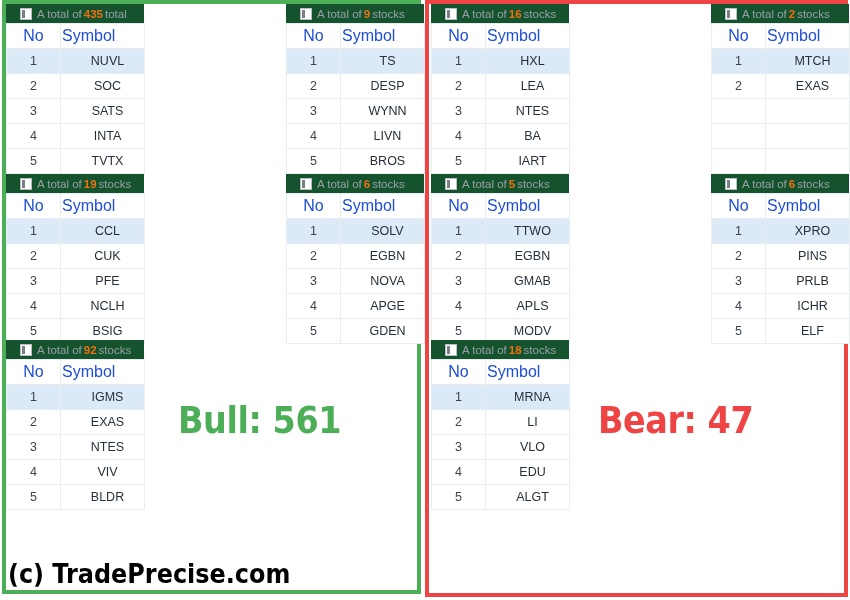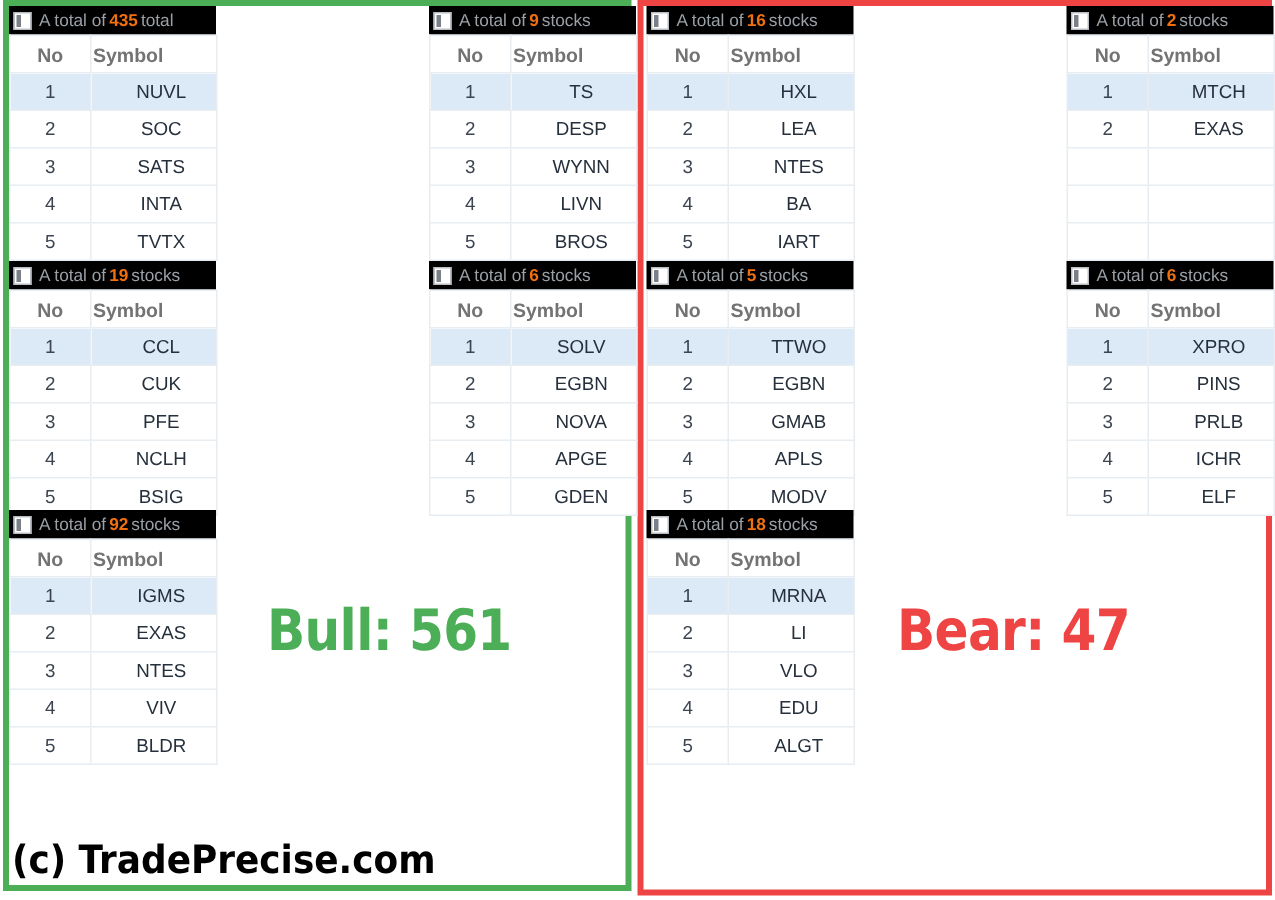--- a/index.html
+++ b/index.html
@@ -40,26 +40,26 @@
   
   .panel {
     position: absolute;
     width: 138px;
     background: #ffffff;
   }
   .panel-header {
     display: flex;
     align-items: center;
     height: 19px;
-    padding-left: 3px;
+    padding-left: 14px;
     font-size: 11.5px;
     color: #9aa0a6;
     white-space: nowrap;
     overflow: hidden;
-    background: #000000;
+    background: #14532d;
   }
   .panel-icon {
     width: 12px;
     height: 12px;
     box-sizing: border-box;
     border: 1px solid #b9bec4;
     background: #ffffff;
     margin-right: 5px;
     flex: 0 0 auto;
     position: relative;
@@ -102,23 +102,23 @@
   table.stock-table td:first-child {
     border-left: 1px solid #e8edf2;
   }
   table.stock-table thead th {
     border-top: 1px solid #e8edf2;
   }
   col.c-no { width: 54px; }
   col.c-sym { width: 84px; }
 
   table.stock-table thead th {
-    color: #737373;
-    font-weight: bold;
-    font-size: 13px;
+    color: #1d4ed8;
+    font-weight: normal;
+    font-size: 16px;
   }
   table.stock-table thead th.th-no { text-align: center; }
   table.stock-table thead th.th-sym { padding-left: 1px; }
 
   table.stock-table td.td-no {
     text-align: center;
     color: #3c4450;
   }
   table.stock-table td.td-sym {
     padding-left: 10px;

